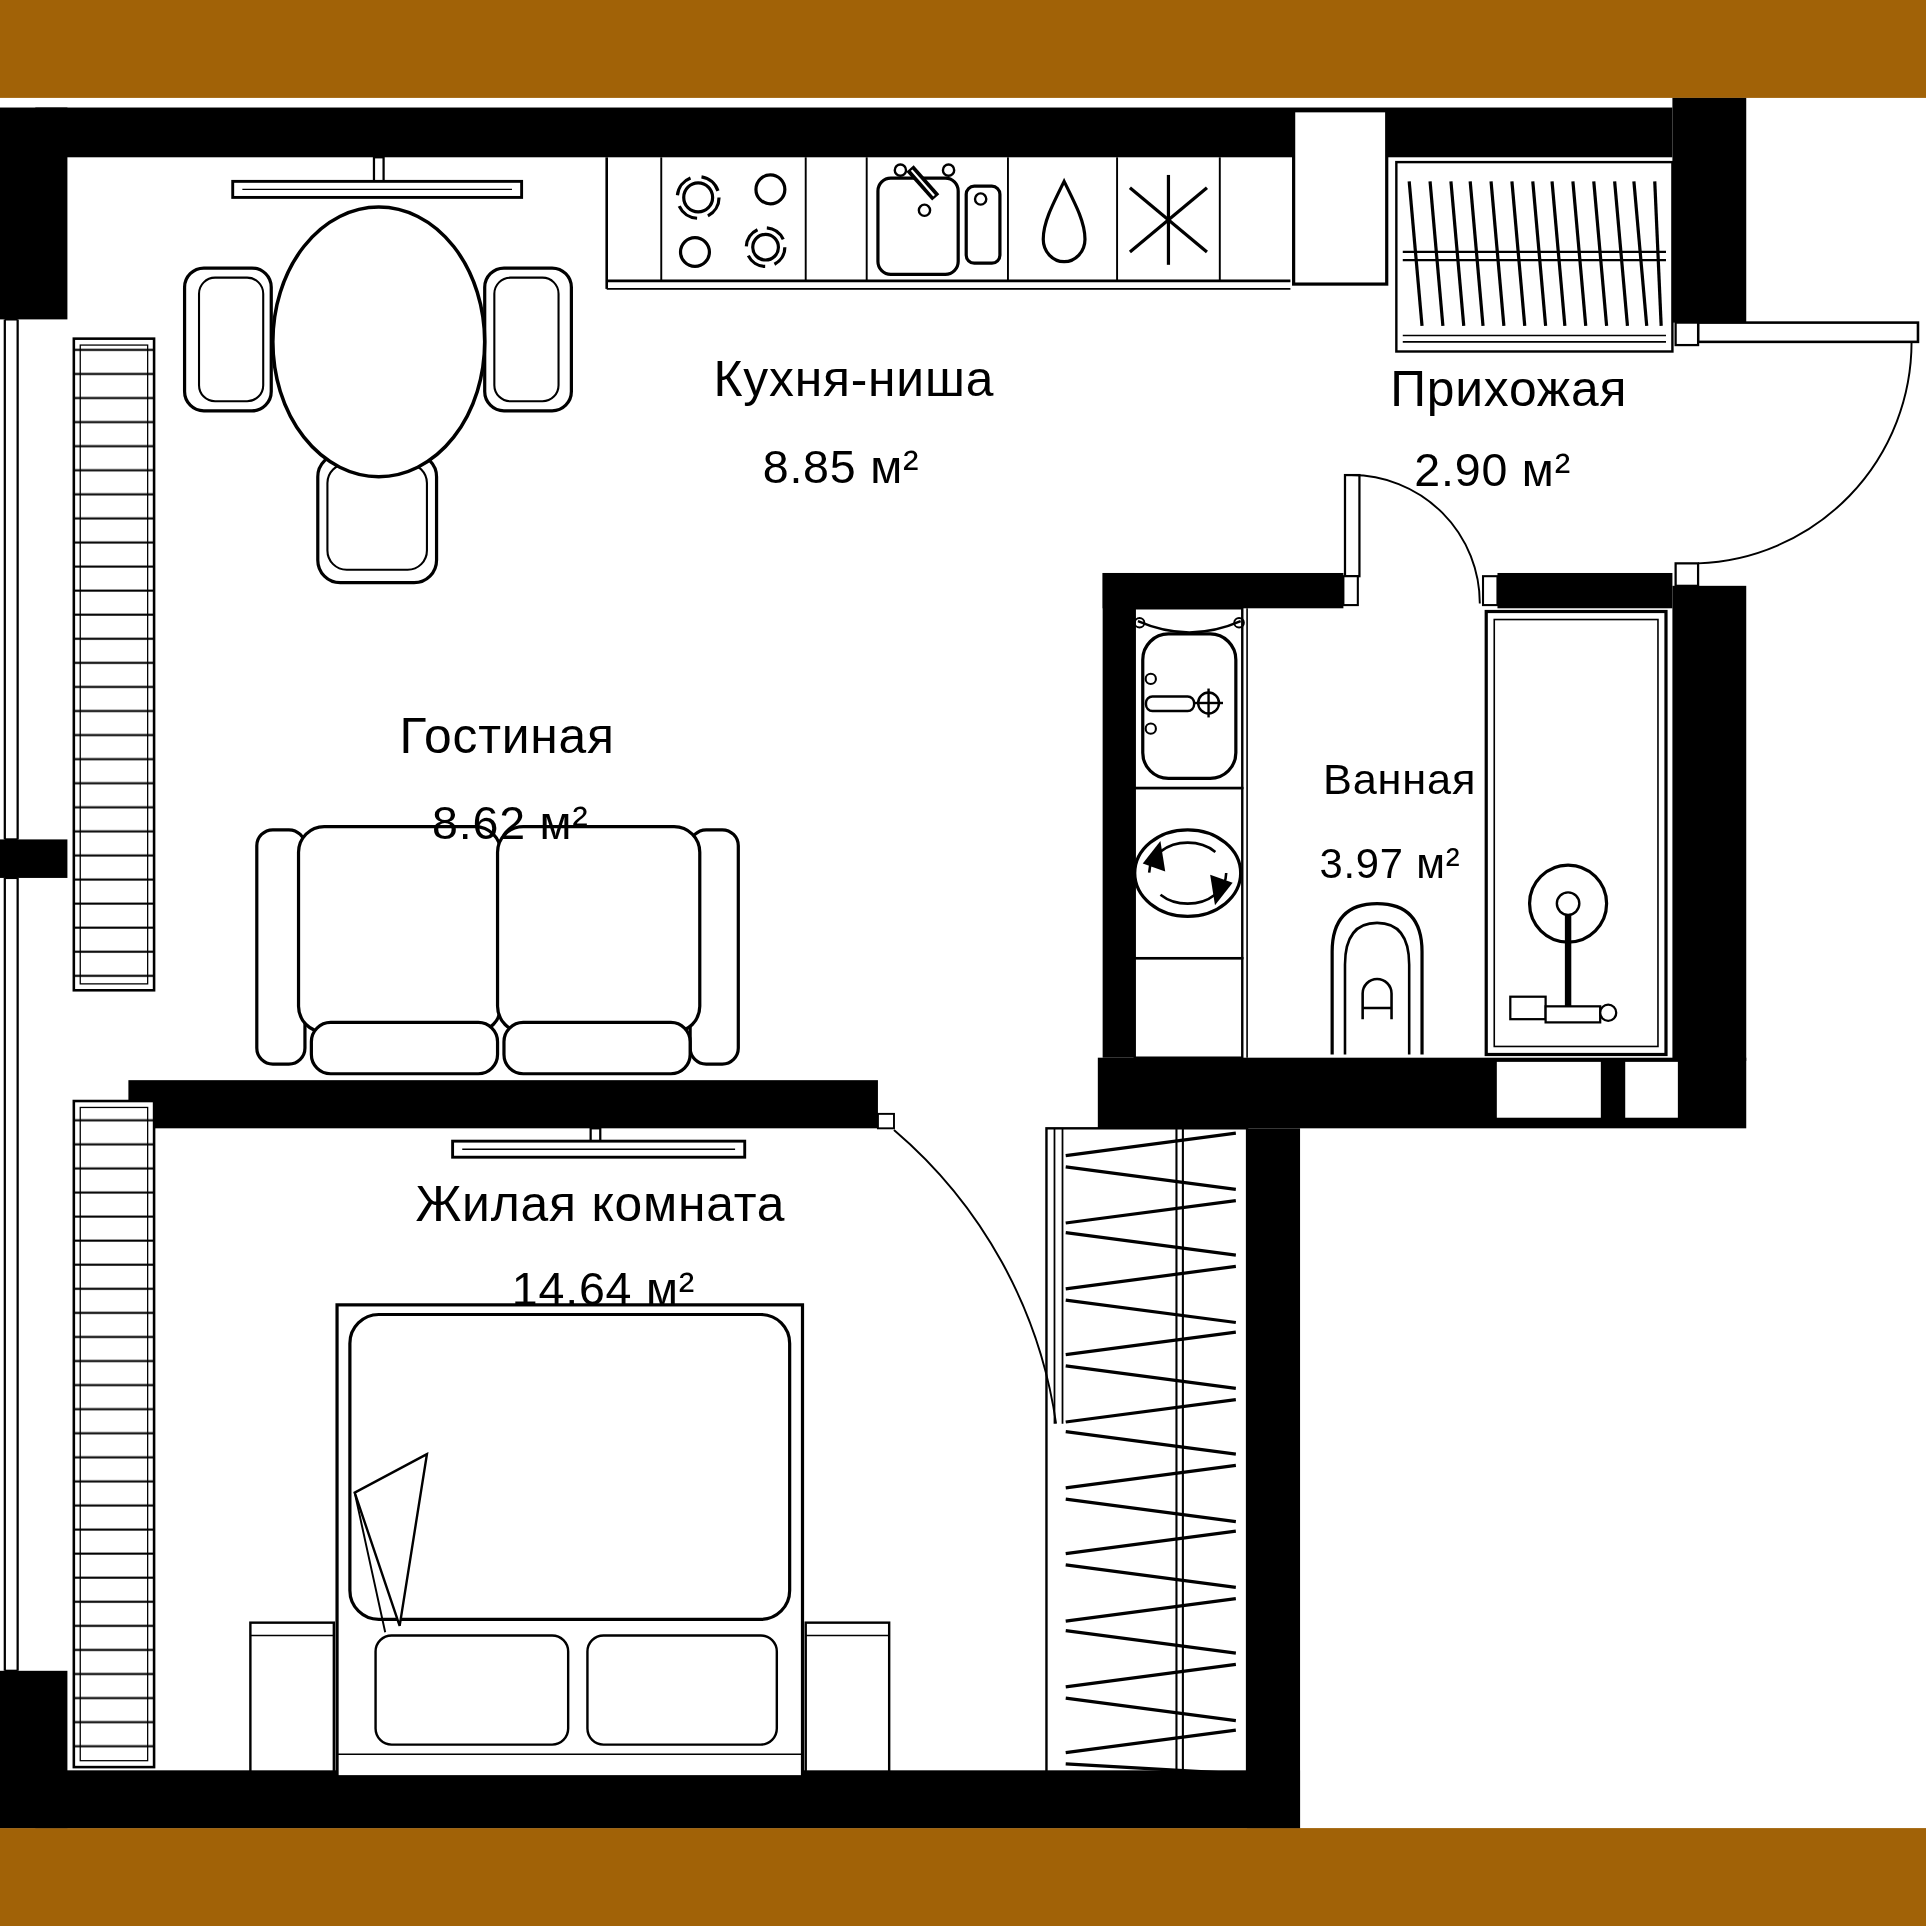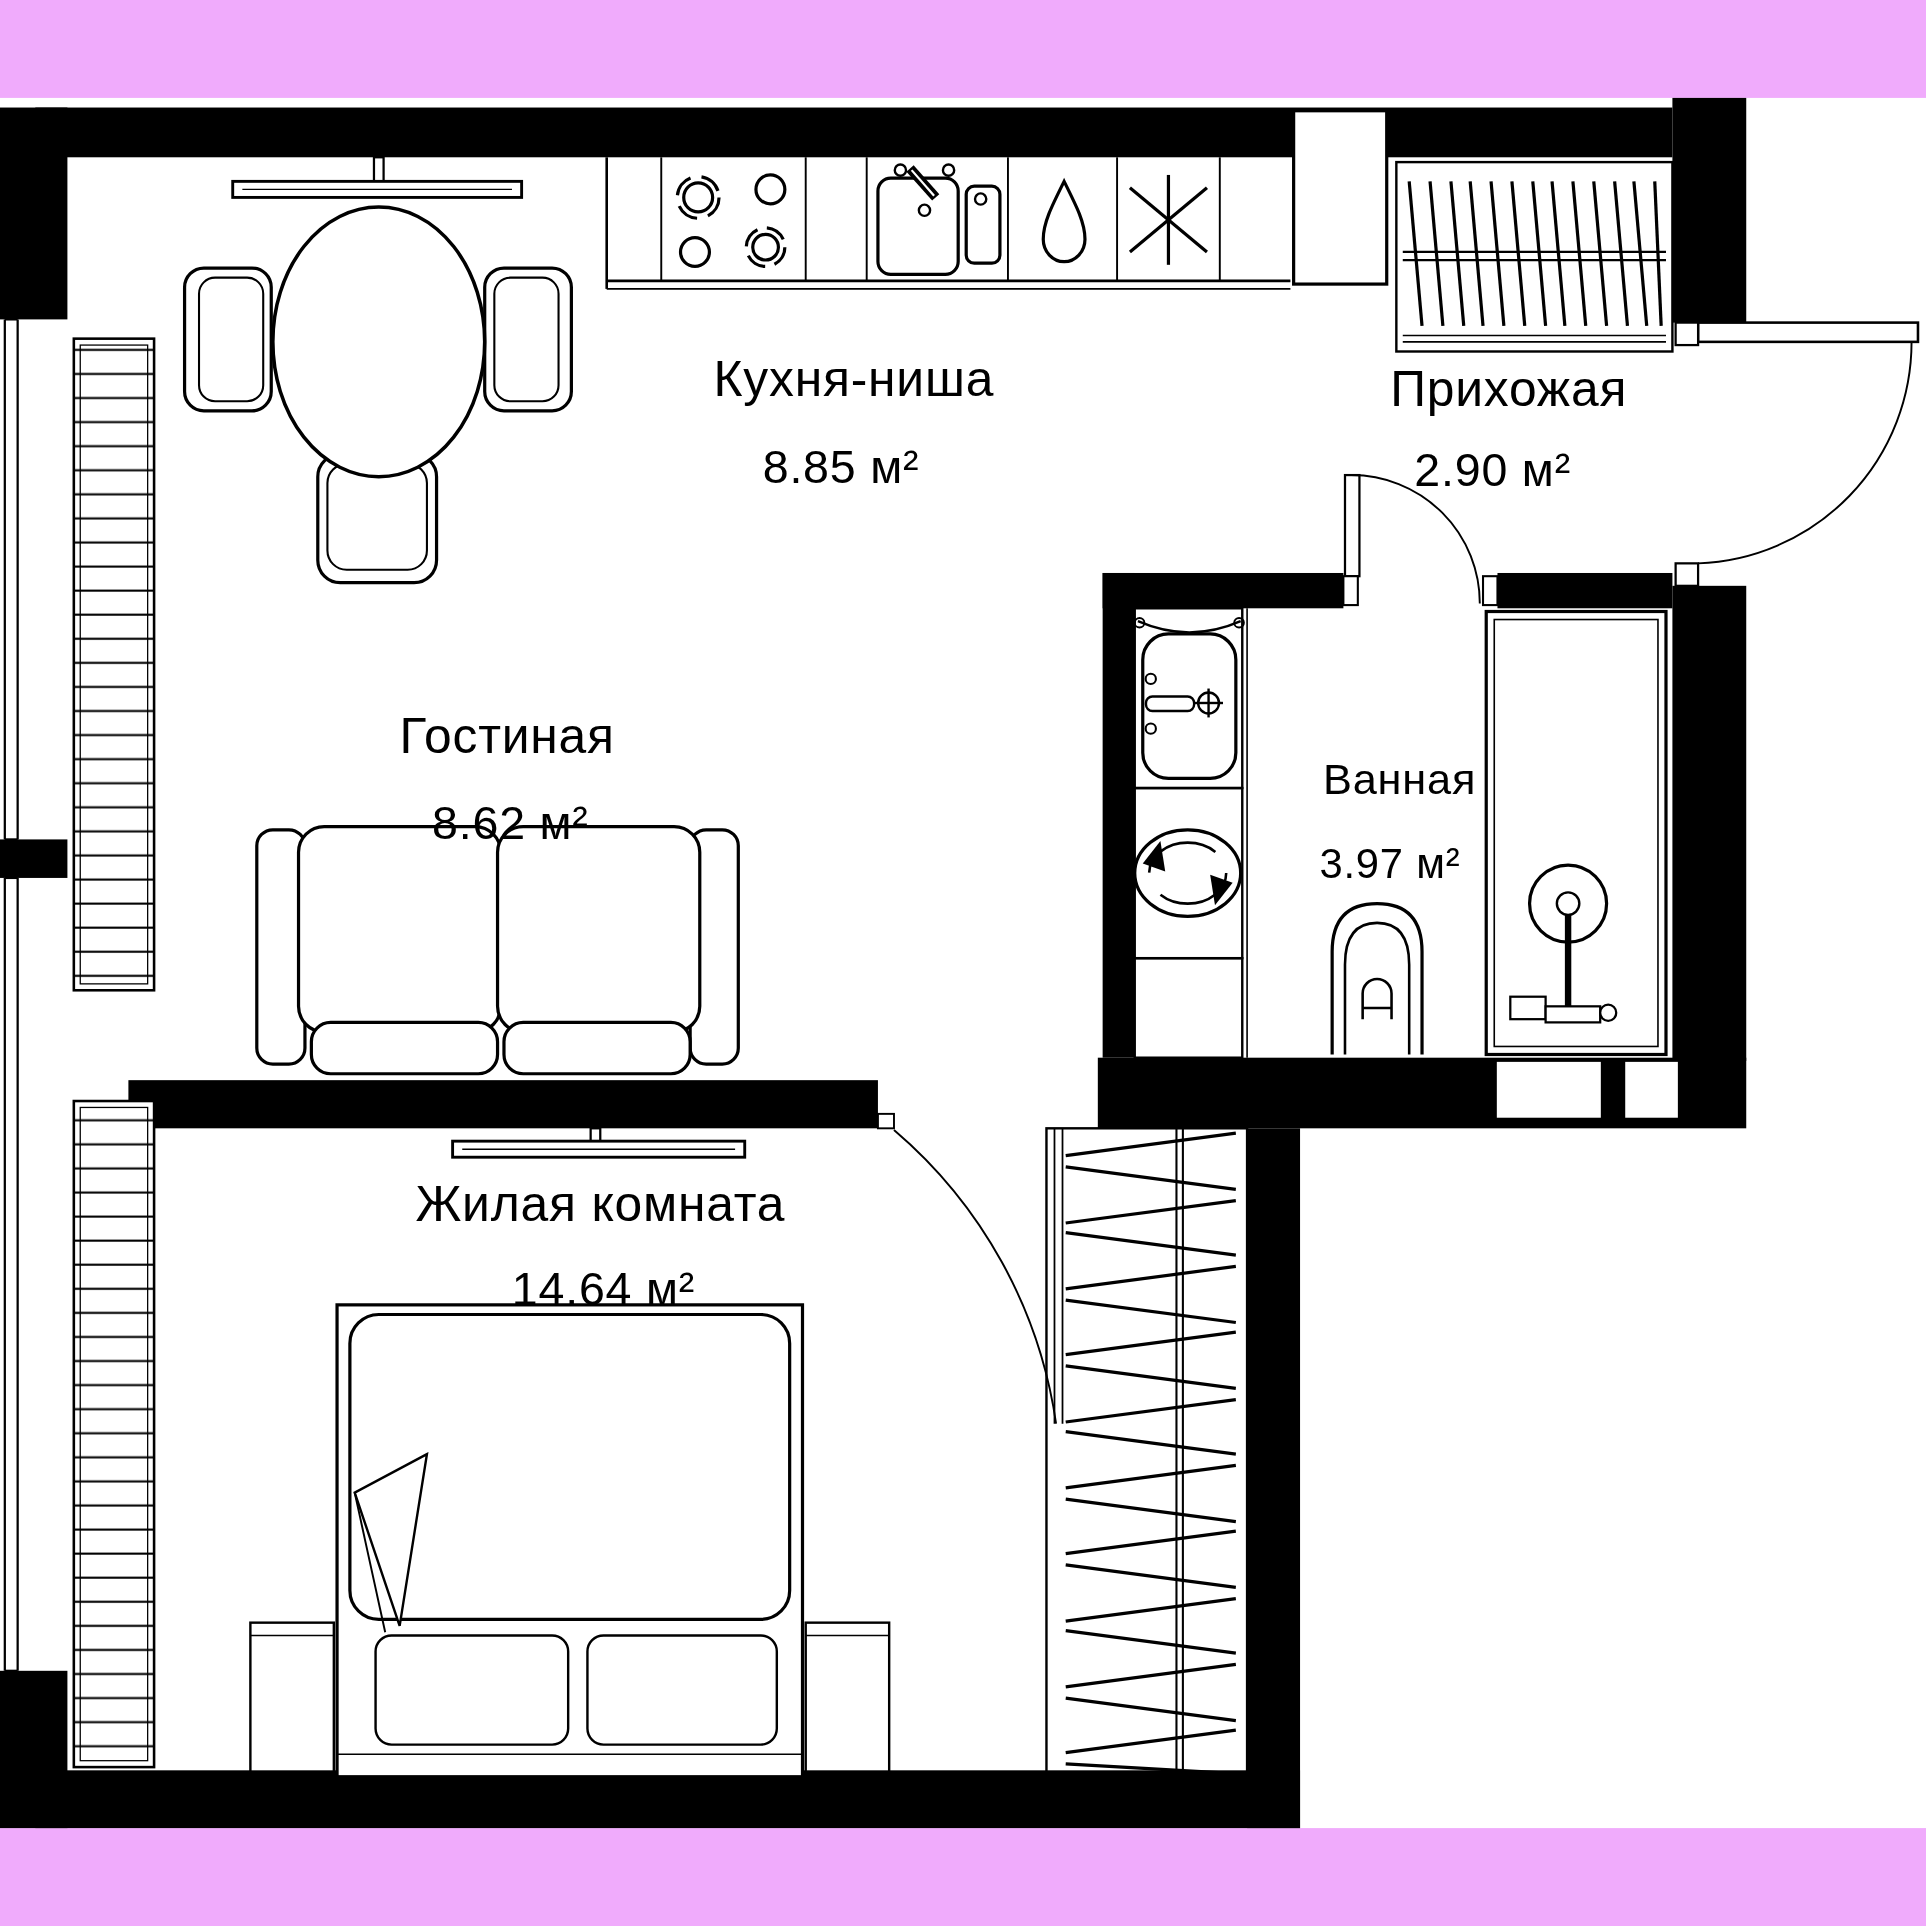--- a/index.html
+++ b/index.html
@@ -1,16 +1,16 @@
 <!DOCTYPE html>
 <html style="font-size:6.2px"><head>
 <meta charset="utf-8">
 <style>
   html,body{margin:0;padding:0;background:#ffffff;}
-  .plan-wrap{width:100vw;height:100vh;display:flex;align-items:flex-end;justify-content:center;background:#f0abfc;}
+  .plan-wrap{width:100vw;height:100vh;display:flex;align-items:flex-end;justify-content:center;background:#a16207;}
   svg{display:block;width:100vw;height:100vh;}
   .room-name{font-family:"Liberation Sans","DejaVu Sans",sans-serif;font-size:31px;fill:#000;letter-spacing:.5px;}
   .room-area{font-family:"Liberation Sans","DejaVu Sans",sans-serif;font-size:29px;fill:#000;letter-spacing:.5px;}
   .room-name.small{font-size:27px;}
   .room-area.small{font-size:26px;}
   text{text-anchor:middle;}
 </style>
 </head>
 <body>
 

